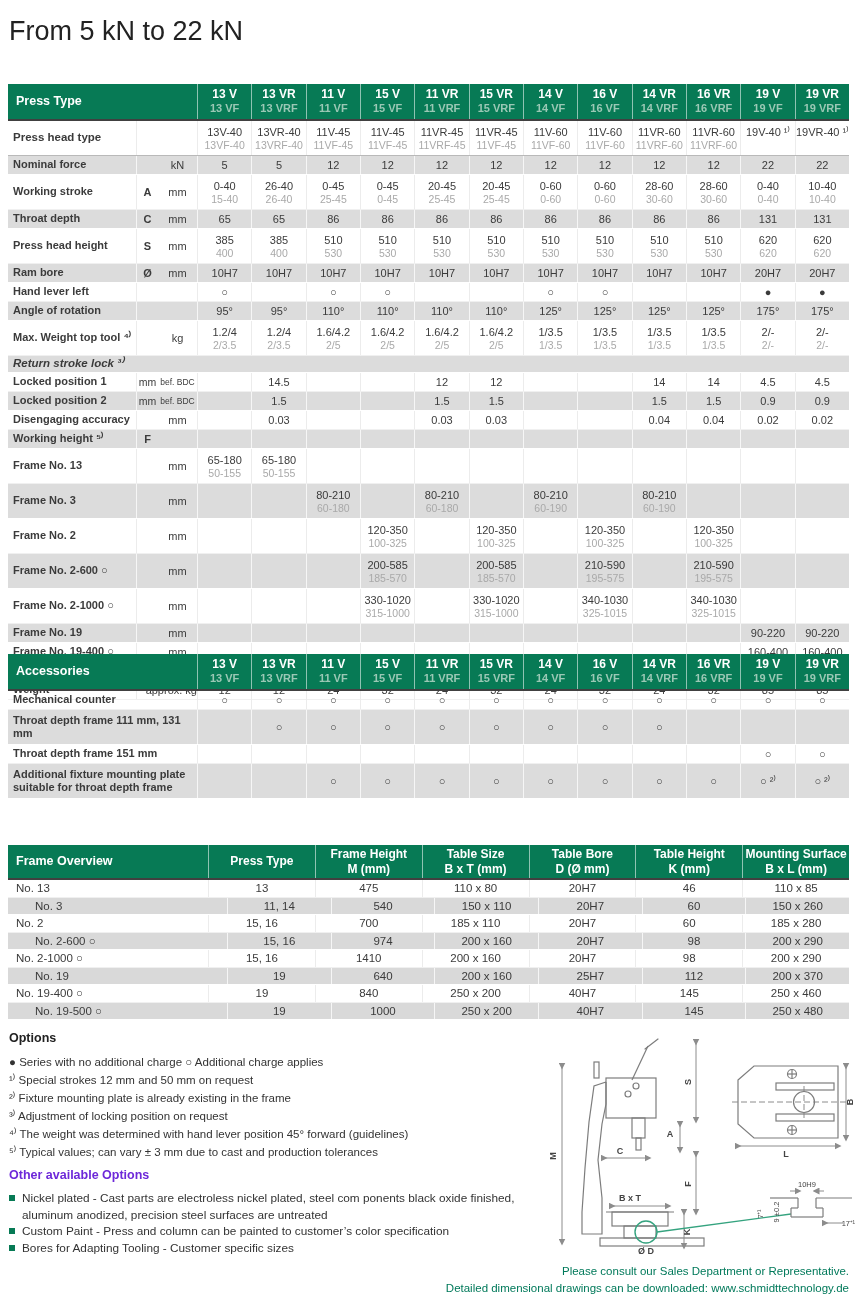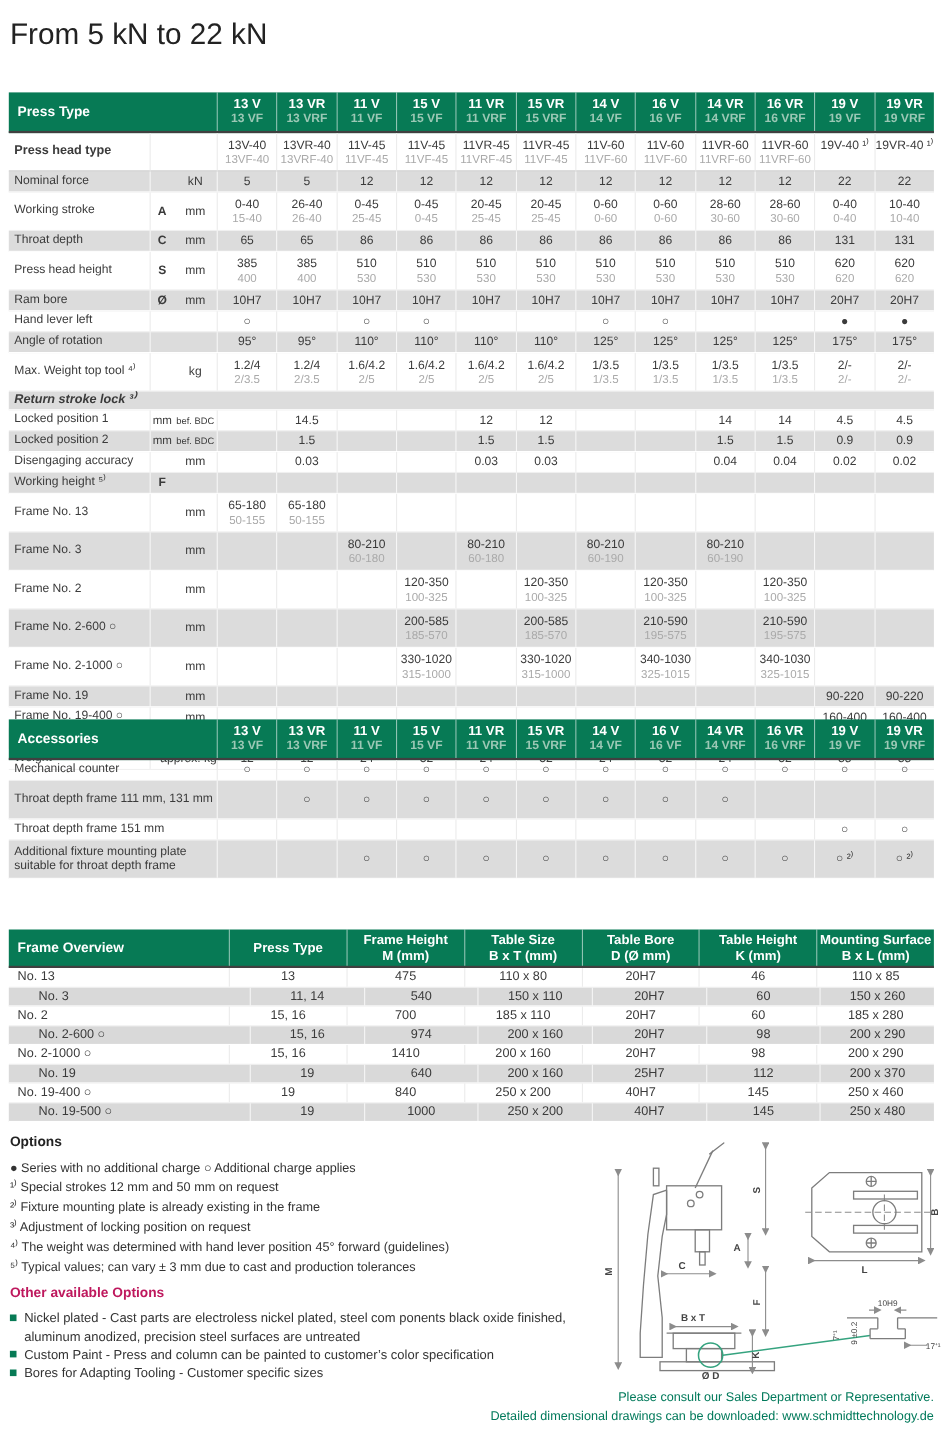--- a/index.html
+++ b/index.html
@@ -27,21 +27,21 @@
            text-align:center; border-left:1px solid rgba(255,255,255,.55); }
   .hcell.hlabel { text-align:left; padding-left:8px; border-left:none; }
   .hcell .l1 { font-size:12px; font-weight:bold; color:#fff; line-height:1.25; }
   .hcell.hlabel .l1 { font-size:12.5px; }
   .hcell .l2 { font-size:11px; font-weight:bold; color:#9bc8b5; line-height:1.2; }
 
   .cell { height:100%; display:flex; flex-direction:column; justify-content:center; text-align:center; }
   .cell + .cell { border-left:1px solid #ececec; }
   .shaded .cell + .cell, .section .cell + .cell { border-left:1px solid rgba(255,255,255,.75); }
   .cell.label { align-items:flex-start; justify-content:center; text-align:left;
-                padding-left:5px; font-size:11px; line-height:1.2; }
+                padding-left:5px; font-size:11px; line-height:1.2;font-weight:bold; }
   .cell.label.bold { font-weight:bold; font-size:11.5px; }
   .cell.lu { flex-direction:row; align-items:center; }
   .lu .letter { width:21px; text-align:center; font-weight:bold; font-size:11px; }
   .lu .unit { flex:1; text-align:center; font-size:11px; white-space:nowrap; }
   .lu.plain .letter { font-weight:400; font-size:10.5px; }
   .lu.usmall .unit { font-size:8.5px; }
   .vmain { font-size:11px; line-height:13px; min-height:13px; }
   .vsub  { font-size:10.5px; line-height:12px; min-height:12px; color:#a9a9a9; }
   .section .cell.label { font-weight:bold; font-size:11.5px; }
 
@@ -59,21 +59,21 @@
   .fcell { height:100%; display:flex; align-items:center; justify-content:center; font-size:11.5px; }
   .fcell + .fcell { border-left:1px solid #ececec; }
   .shaded .fcell + .fcell { border-left:1px solid rgba(255,255,255,.75); }
   .fcell.first { justify-content:flex-start; padding-left:8px; }
 
   
   #options { position:absolute; left:9px; top:1031px; width:540px; }
   #options .heading { font-size:12.5px; font-weight:bold; color:#222; margin-bottom:8px; }
   .opt-line { font-size:11.5px; line-height:18px; color:#333; }
   #other-options { position:absolute; left:9px; top:1168px; width:512px; }
-  #other-options .heading { font-size:12.5px; font-weight:bold; color:#be185d; margin-bottom:8px; }
+  #other-options .heading { font-size:12.5px; font-weight:bold; color:#6d28d9; margin-bottom:8px; }
   .oo-item { display:flex; font-size:11.8px; line-height:16.5px; color:#333; }
   .oo-item .sq { flex:0 0 auto; width:6px; height:6px; background:#077a55; margin:5px 7px 0 0; }
 
   
   #footer { position:absolute; right:8px; top:1263px; text-align:right;
             color:#00795a; font-size:11.5px; line-height:17px; }
 
   
   #drawing { position:absolute; left:548px; top:1036px; }
   .dim { stroke:#8c8c8c; stroke-width:1; fill:none; }

